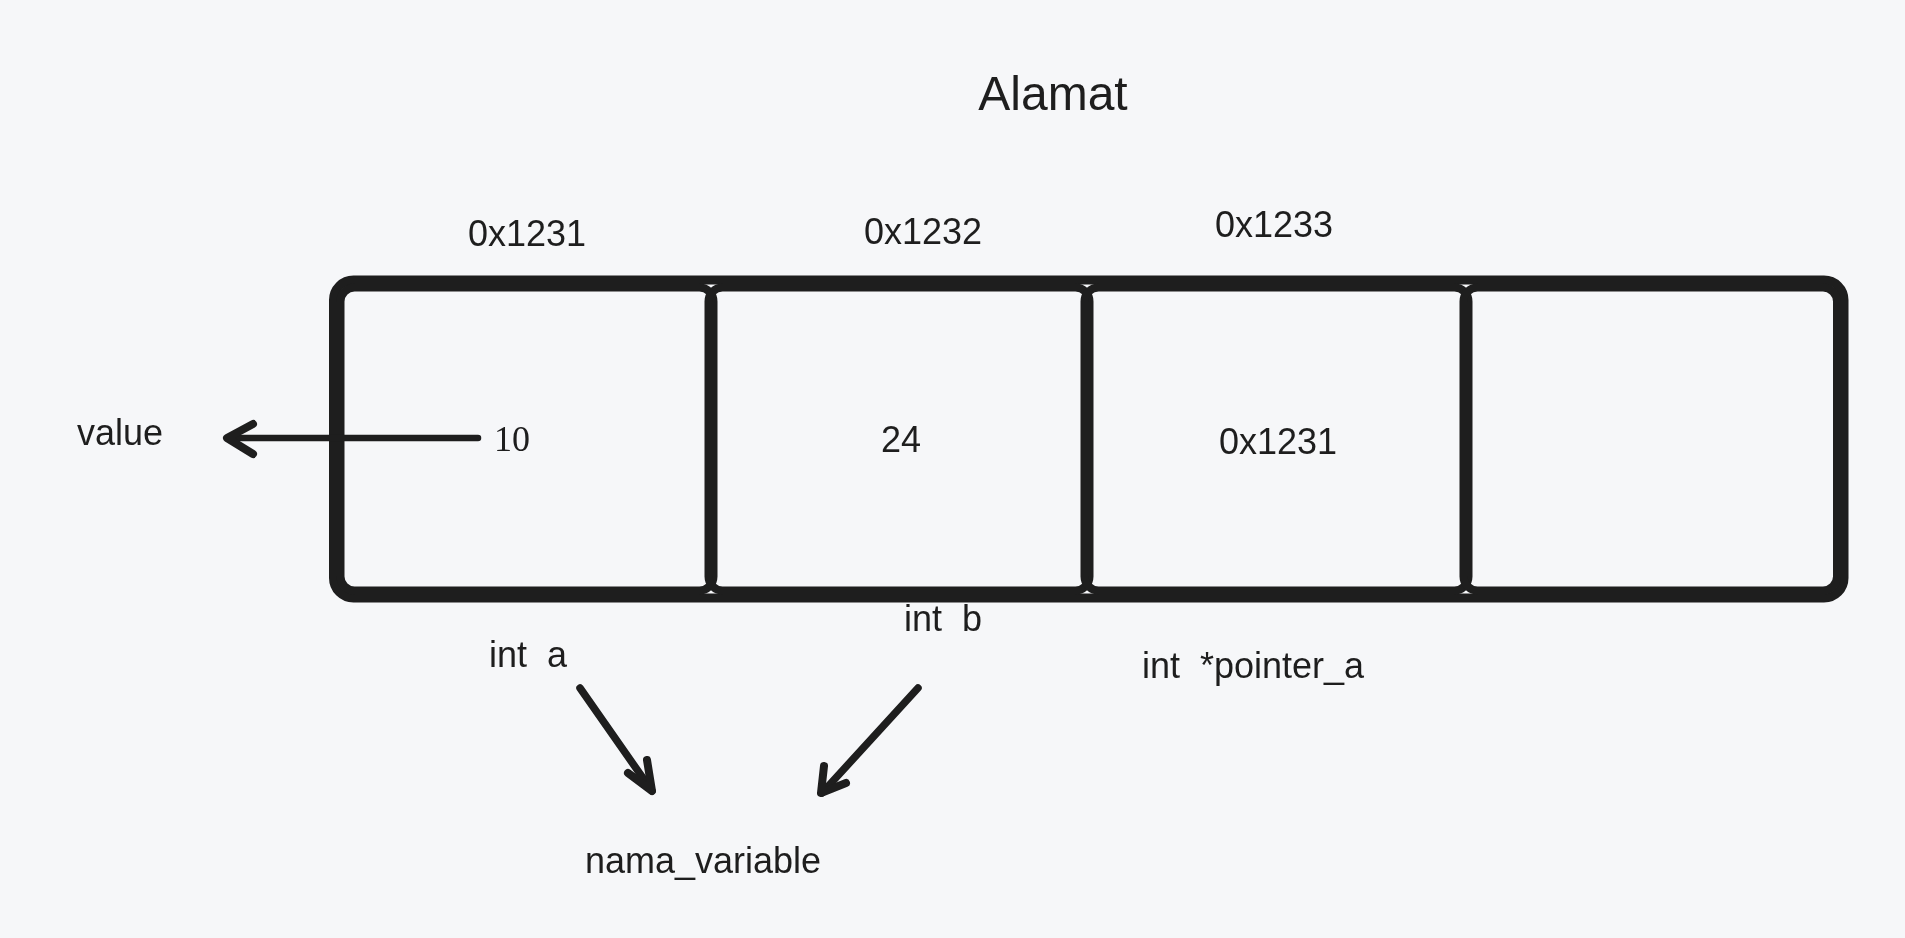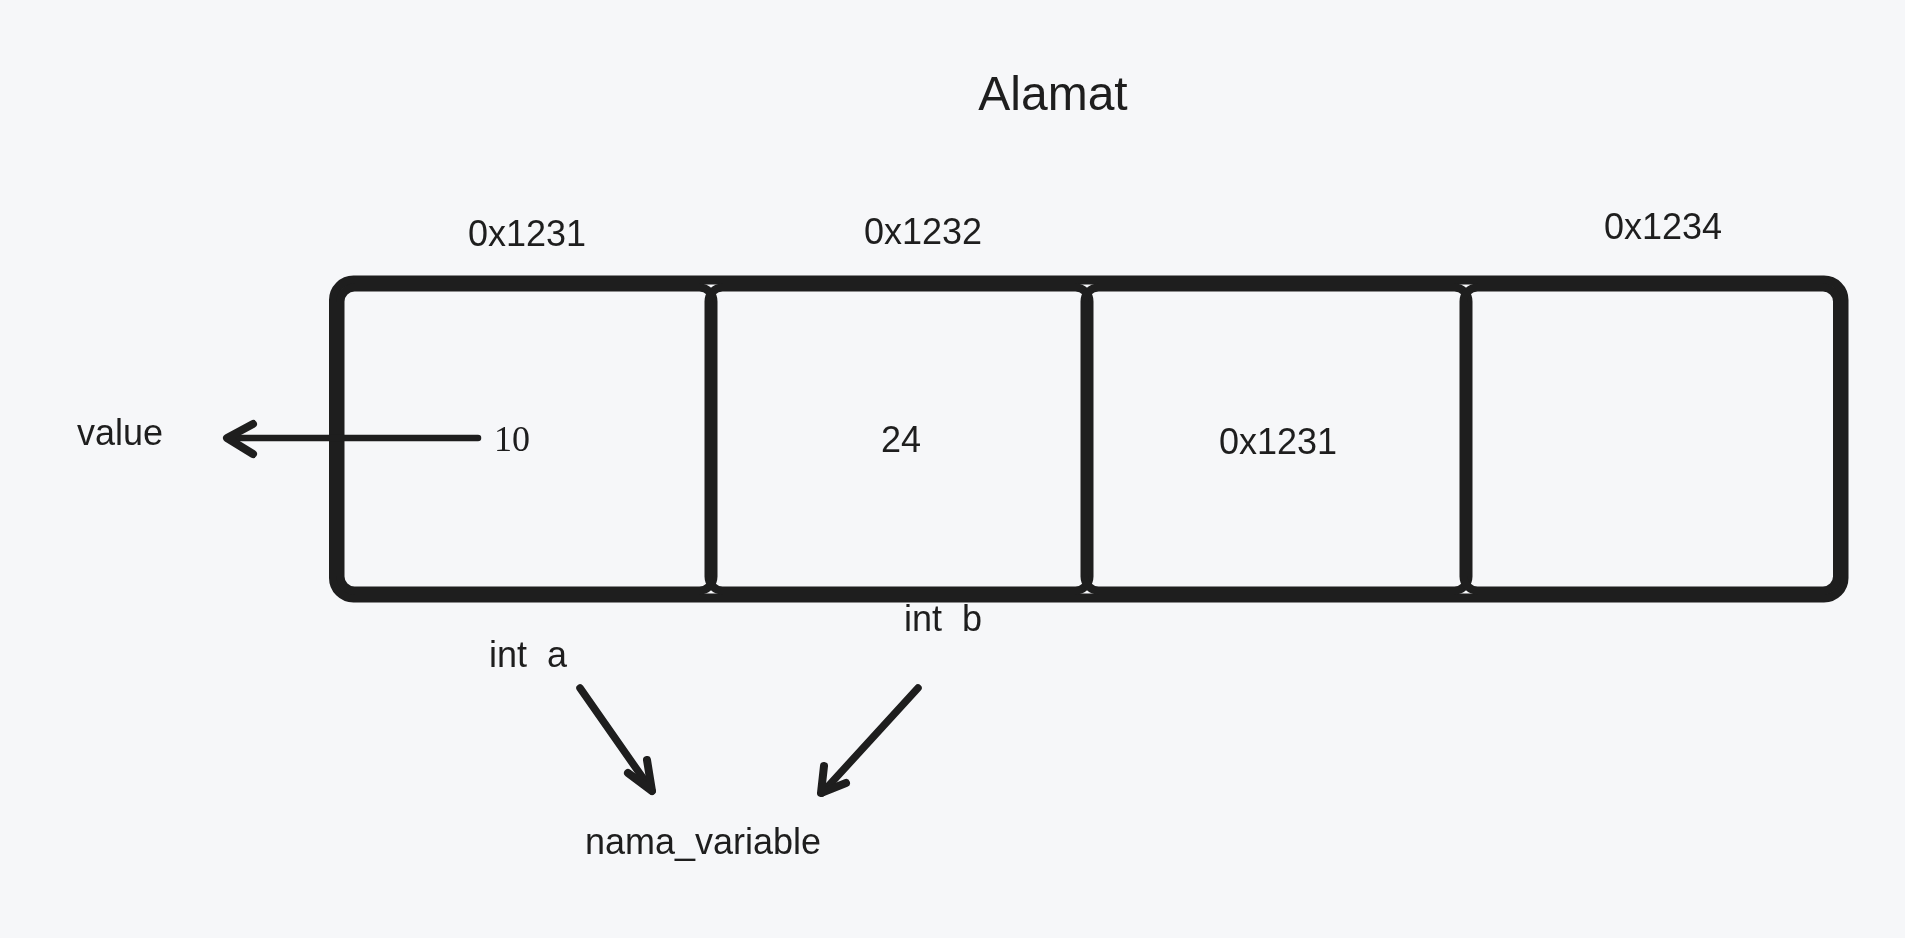--- a/index.html
+++ b/index.html
@@ -56,27 +56,28 @@
     <g>
       <path class="shape" d="M 918 688 L 822 793" stroke-width="7.5"></path>
       <polyline class="shape" points="824,766 821,793 846,783" stroke-width="8"></polyline>
     </g>
   </svg>
 
   <div class="label title" style="left:1053px;top:94px;">Alamat</div>
 
   <div class="label" style="left:527px;top:234px;">0x1231</div>
   <div class="label" style="left:884px;top:232px;margin-left:39px;">0x1232</div>
-  <div class="label" style="left:1663px;top:227px;">0x1234</div>
+  <div class="label" style="left:1274px;top:225px;">0x1233</div>
 
   <div class="label" style="left:512px;top:440px;font-family:Liberation Serif, serif;">10</div>
   <div class="label" style="left:901px;top:440px;">24</div>
   <div class="label" style="left:1278px;top:442px;">0x1231</div>
   <div class="label" style="left:1655px;top:440px;"></div>
 
   <div class="label" style="left:120px;top:433px;">value</div>
 
   <div class="label" style="left:521px;top:655px;margin-left:7px;">int  a</div>
   <div class="label" style="left:899px;top:619px;margin-left:44px;">int  b</div>
+  <div class="label" style="left:1253px;top:666px;">int  *pointer_a</div>
 
-  <div class="label" style="left:703px;top:842px;">nama_variable</div>
+  <div class="label" style="left:703px;top:861px;">nama_variable</div>
 
 </div>
 
 </body></html>

